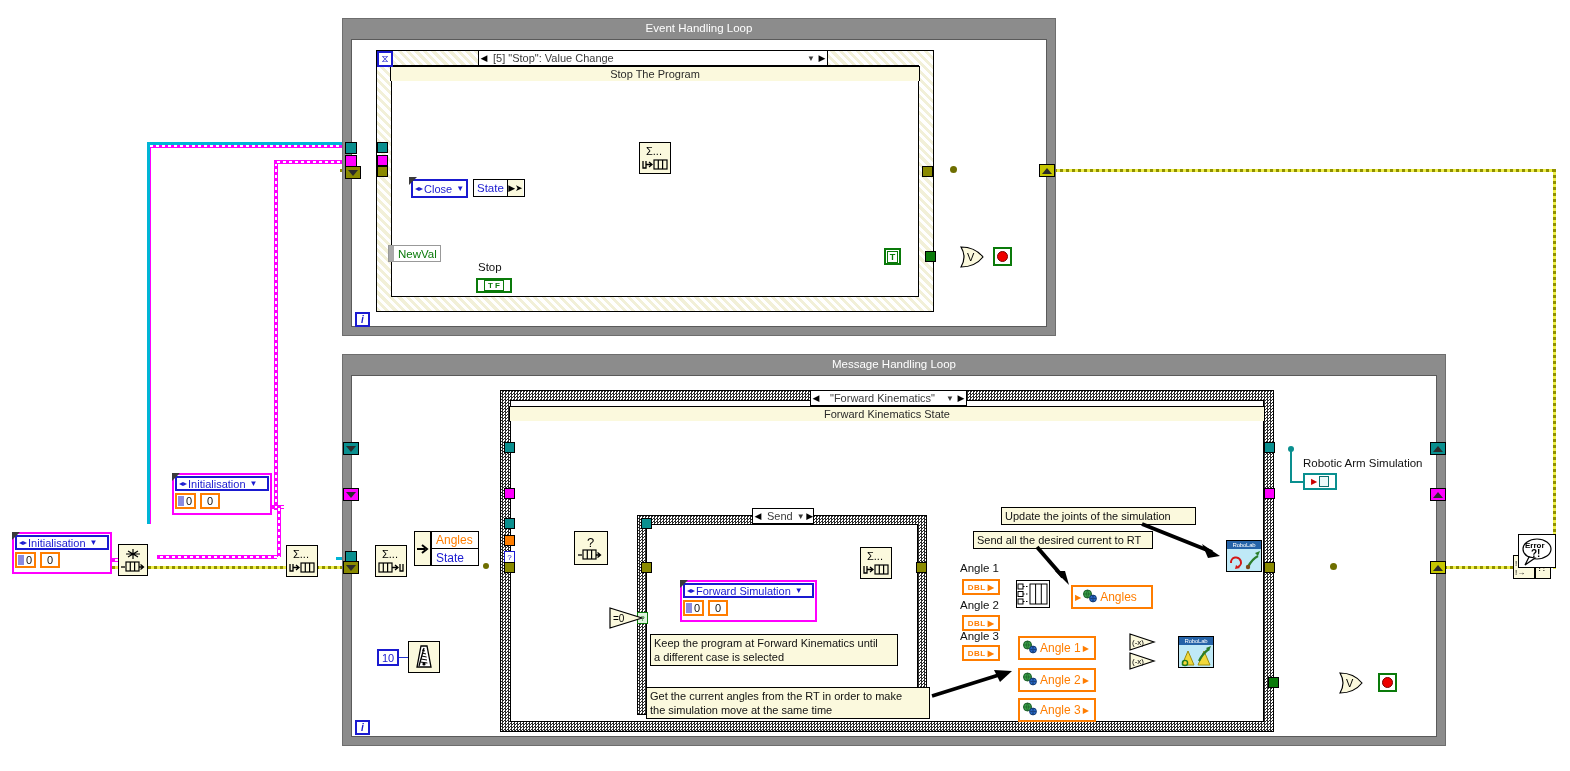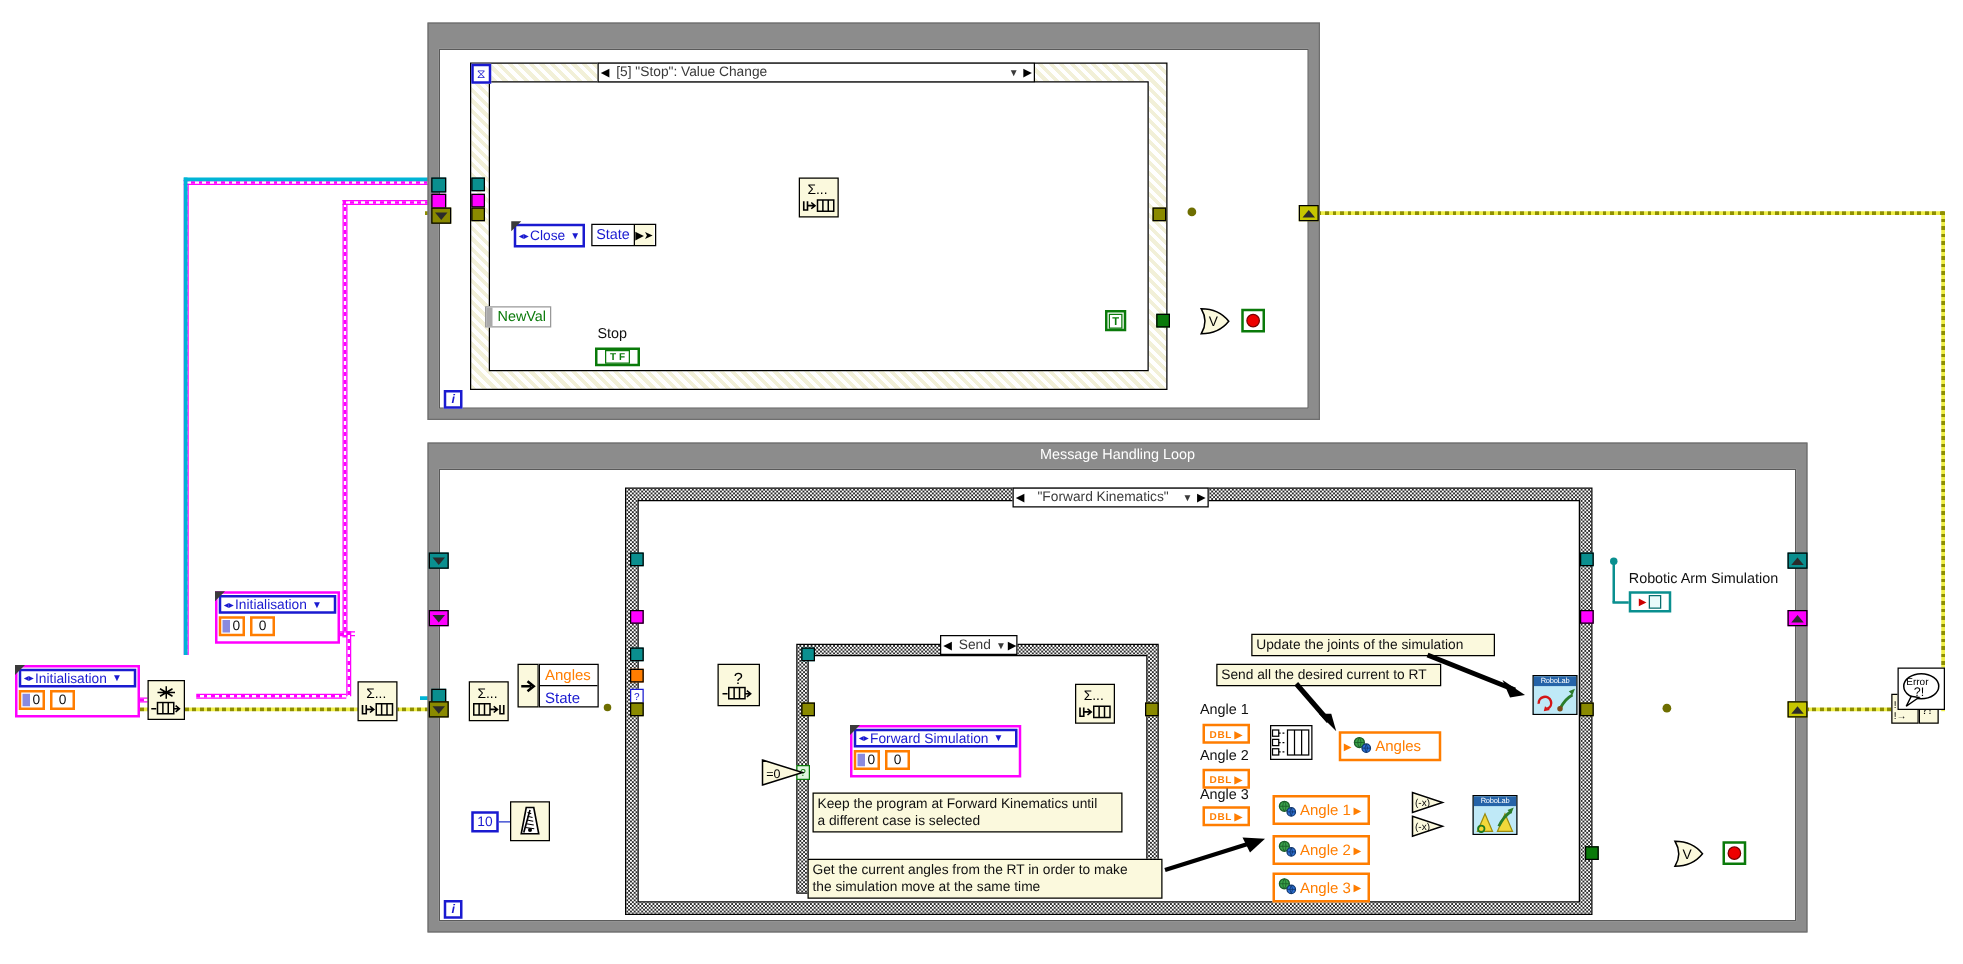--- a/index.html
+++ b/index.html
@@ -434,26 +434,28 @@
 
   <div class="w w-grn-h abs" style="left:1278px;top:682px;width:62px;"></div>
   <div class="w w-grn-h abs" style="left:1366px;top:682px;width:12px;"></div>
 
   <div class="w w-mag-h abs" style="left:106px;top:558px;width:22px;"></div>
   <div class="w w-mag-h abs" style="left:266px;top:505px;width:18px;"></div>
   <div class="w w-mag-h abs" style="left:157px;top:555px;width:120px;"></div>
   <div class="w w-mag-v abs" style="left:277px;top:505px;height:52px;"></div>
 
   <div class="loop" style="left:342px;top:18px;width:714px;height:318px;">
+    <div class="loop-title">Event Handling Loop</div>
     <div class="loop-inner" style="left:8px;top:20px;right:8px;bottom:8px;"></div>
   </div>
 
   <div class="struct-outer" style="left:376px;top:50px;width:558px;height:262px;">
     <div class="struct-body" style="left:14px;top:14px;right:14px;bottom:14px;"></div>
   </div>
+  <div class="struct-head" style="left:390px;top:66px;width:530px;">Stop The Program</div>
 
   <div class="selector" style="left:478px;top:50px;width:350px;">
     <div class="arw">◀</div>
     <div class="lbl">[5] "Stop": Value Change</div>
     <div class="dd">▼</div>
     <div class="arw">▶</div>
   </div>
 
   <div class="tterm" style="left:377px;top:51px;width:16px;height:16px;">⧖</div>
 
@@ -522,20 +524,21 @@
   <div class="loop" style="left:342px;top:354px;width:1104px;height:392px;">
     <div class="loop-title">Message Handling Loop</div>
     <div class="loop-inner" style="left:8px;top:20px;right:8px;bottom:8px;"></div>
   </div>
 
   <div class="iterm" style="left:355px;top:720px;width:15px;height:15px;">i</div>
 
   <div class="struct-outer dots" style="left:500px;top:390px;width:774px;height:342px;">
     <div class="struct-body" style="left:9px;top:9px;right:9px;bottom:9px;"></div>
   </div>
+  <div class="struct-head" style="left:509px;top:406px;width:756px;">Forward Kinematics State</div>
   <div class="selector" style="left:810px;top:390px;width:157px;">
     <div class="arw">◀</div>
     <div class="lbl center">"Forward Kinematics"</div>
     <div class="dd">▼</div>
     <div class="arw">▶</div>
   </div>
 
   <div class="struct-outer dots" style="left:637px;top:515px;width:290px;height:200px;">
     <div class="struct-body" style="left:8px;top:8px;right:8px;bottom:8px;"></div>
   </div>
@@ -876,21 +879,21 @@
     <svg width="20" height="20" viewBox="0 0 20 20">
       <text x="1" y="9" font-size="8" font-family="Liberation Sans, sans-serif">!→</text>
       <text x="1" y="18" font-size="8" font-family="Liberation Sans, sans-serif">!→</text>
     </svg>
   </div>
   <div class="node" style="left:1535px;top:555px;width:16px;height:24px;">
     <svg width="14" height="16" viewBox="0 0 14 16">
       <text x="1" y="12" font-size="10" font-family="Liberation Sans, sans-serif">?!</text>
     </svg>
   </div>
-  <div class="abs" style="left:1518px;top:534px;width:38px;height:34px;border:1px solid #000;background:#fff;z-index:10;">
+  <div class="abs" style="left:1518px;top:534px;width:38px;height:34px;border:1px solid #000;background:#fff;z-index:10;font-weight:bold;">
     <svg width="36" height="32" viewBox="0 0 36 32">
       <ellipse cx="18" cy="14" rx="14" ry="10" fill="#fff" stroke="#000" stroke-width="1.2"></ellipse>
       <path d="M10 22 L6 30 L16 23 Z" fill="#fff" stroke="#000" stroke-width="1.2"></path>
       <text x="6" y="13" font-size="8" font-family="Liberation Sans, sans-serif">Error</text>
       <text x="12" y="22" font-size="10" font-family="Liberation Sans, sans-serif">?!</text>
     </svg>
   </div>
 
   <div class="junc" style="left:1330px;top:563px;width:7px;height:7px;background:#6e6e00;"></div>
   <div class="junc" style="left:483px;top:563px;width:6px;height:6px;background:#6e6e00;"></div>

